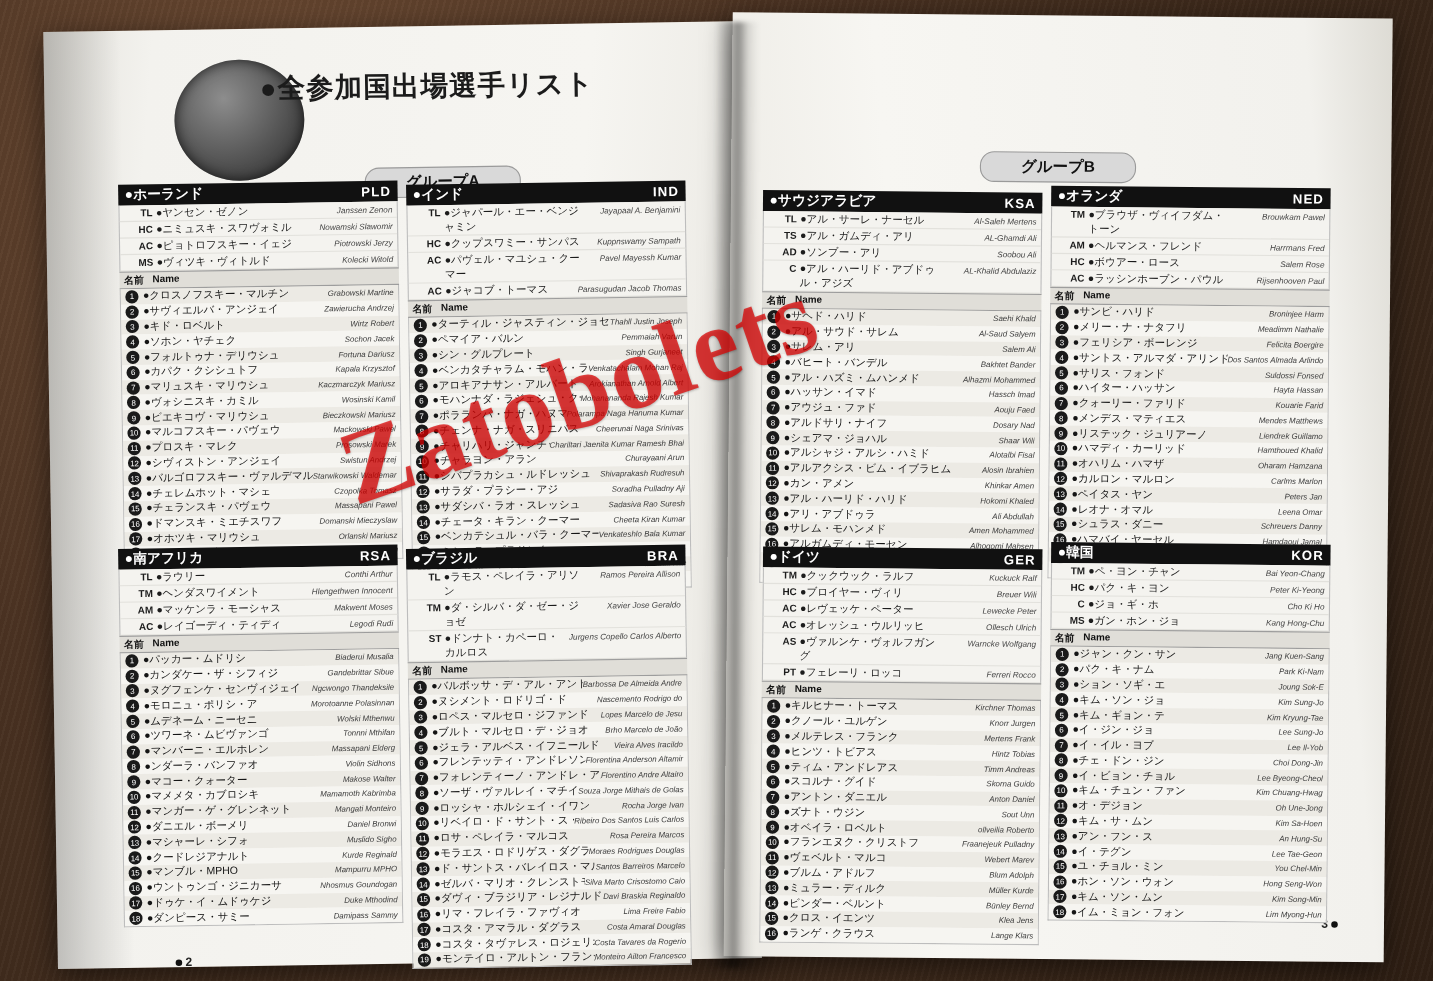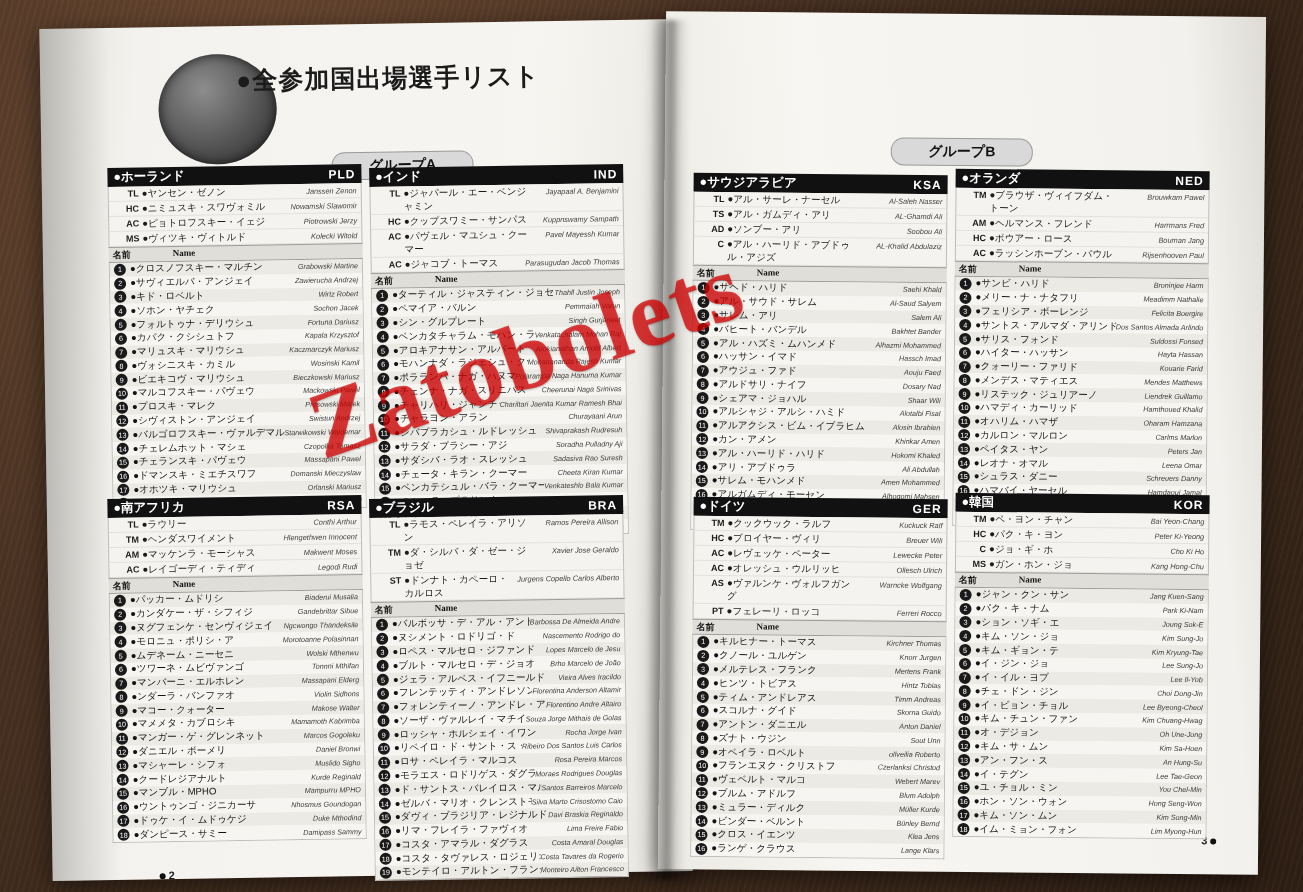--- a/index.html
+++ b/index.html
@@ -40,21 +40,21 @@
     justify-content:space-between;padding:0 6px;font-size:12.5px;font-weight:bold;}
   .team-head .code{font-size:12px;letter-spacing:1px;}
   .staff{border-left:1px solid #bdbdbd;border-right:1px solid #bdbdbd;background:#f4f3ef;}
   .srow{display:flex;align-items:baseline;font-size:9.6px;color:#1c1c1c;
      border-bottom:1px solid #e2e1dc;padding:0.5px 4px;}
   .srole{min-width:26px;font-weight:bold;font-size:9px;text-align:right;margin-right:3px;}
   .sjp{flex:1;}
   .sen{font-size:7.4px;color:#444;font-style:italic;text-align:right;min-width:86px;}
   .name-head{display:flex;background:#e0ded8;border-top:1px solid #9d9d9d;border-bottom:1px solid #9d9d9d;
      font-size:9px;font-weight:bold;padding:0.5px 4px;color:#111;}
-  .name-head .nh2{margin-left:42px;font-family:Liberation Serif, serif;}
+  .name-head .nh2{margin-left:8px;}
   .plist{border-left:1px solid #bdbdbd;border-right:1px solid #bdbdbd;border-bottom:1px solid #bdbdbd;}
   .prow{display:flex;align-items:baseline;font-size:9.6px;color:#151515;padding:0.4px 4px;}
   .prow:nth-child(odd){background:#eceae4;}
   .prow:nth-child(even){background:#f6f5f1;}
   .num{width:12px;height:12px;border-radius:50%;background:#1a1a1a;color:#fff;font-size:7.2px;
     display:inline-flex;align-items:center;justify-content:center;margin-right:4px;flex:0 0 auto;}
   .pjp{flex:1;white-space:nowrap;overflow:hidden;}
   .pen{font-size:7.2px;color:#3d3d3d;font-style:italic;text-align:right;white-space:nowrap;}
   
   #t-ned{left:110px;top:166px;}
@@ -427,21 +427,21 @@
           <span class="pen">Makose Walter</span>
         </div>
         <div class="prow">
           <span class="num">10</span>
           <span class="pjp">●マメメタ・カブロシキ</span>
           <span class="pen">Mamamoth Kabrimba</span>
         </div>
         <div class="prow">
           <span class="num">11</span>
           <span class="pjp">●マンガー・ゲ・グレンネット</span>
-          <span class="pen">Marcos Gogoleku</span>
+          <span class="pen">Mangati Monteiro</span>
         </div>
         <div class="prow">
           <span class="num">12</span>
           <span class="pjp">●ダニエル・ボーメリ</span>
           <span class="pen">Daniel Bronwi</span>
         </div>
         <div class="prow">
           <span class="num">13</span>
           <span class="pjp">●マシャーレ・シフォ</span>
           <span class="pen">Muslido Sigho</span>
@@ -599,21 +599,21 @@
     </div>
   <div id="t-ksa" class="team" style="transform:rotate(0.55deg)">
       <div class="team-head">
         <span>●サウジアラビア</span>
         <span class="code">KSA</span>
       </div>
       <div class="staff">
         <div class="srow">
           <span class="srole">TL</span>
           <span class="sjp">●アル・サーレ・ナーセル</span>
-          <span class="sen">Al-Saleh Nasser</span>
+          <span class="sen">Al-Saleh Mertens</span>
         </div>
         <div class="srow">
           <span class="srole">TS</span>
           <span class="sjp">●アル・ガムディ・アリ</span>
           <span class="sen">AL-Ghamdi Ali</span>
         </div>
         <div class="srow">
           <span class="srole">AD</span>
           <span class="sjp">●ソンブー・アリ</span>
           <span class="sen">Soobou Ali</span>
@@ -733,21 +733,21 @@
           <span class="sen">Brouwkam Pawel</span>
         </div>
         <div class="srow">
           <span class="srole">AM</span>
           <span class="sjp">●ヘルマンス・フレンド</span>
           <span class="sen">Harrmans Fred</span>
         </div>
         <div class="srow">
           <span class="srole">HC</span>
           <span class="sjp">●ボウアー・ロース</span>
-          <span class="sen">Bouman Jang</span>
+          <span class="sen">Salem Rose</span>
         </div>
         <div class="srow">
           <span class="srole">AC</span>
           <span class="sjp">●ラッシンホーブン・パウル</span>
           <span class="sen">Rijsenhooven Paul</span>
         </div>
       </div>
       <div class="name-head">
         <span>名前</span>
         <span class="nh2">Name</span>
@@ -928,21 +928,21 @@
           <span class="pen">Sout Unn</span>
         </div>
         <div class="prow">
           <span class="num">9</span>
           <span class="pjp">●オベイラ・ロベルト</span>
           <span class="pen">ollveilia Roberto</span>
         </div>
         <div class="prow">
           <span class="num">10</span>
           <span class="pjp">●フランエヌク・クリストフ</span>
-          <span class="pen">Czerlanksi Christod</span>
+          <span class="pen">Fraanejeuk Pulladny</span>
         </div>
         <div class="prow">
           <span class="num">11</span>
           <span class="pjp">●ヴェベルト・マルコ</span>
           <span class="pen">Webert Marev</span>
         </div>
         <div class="prow">
           <span class="num">12</span>
           <span class="pjp">●ブルム・アドルフ</span>
           <span class="pen">Blum Adolph</span>

